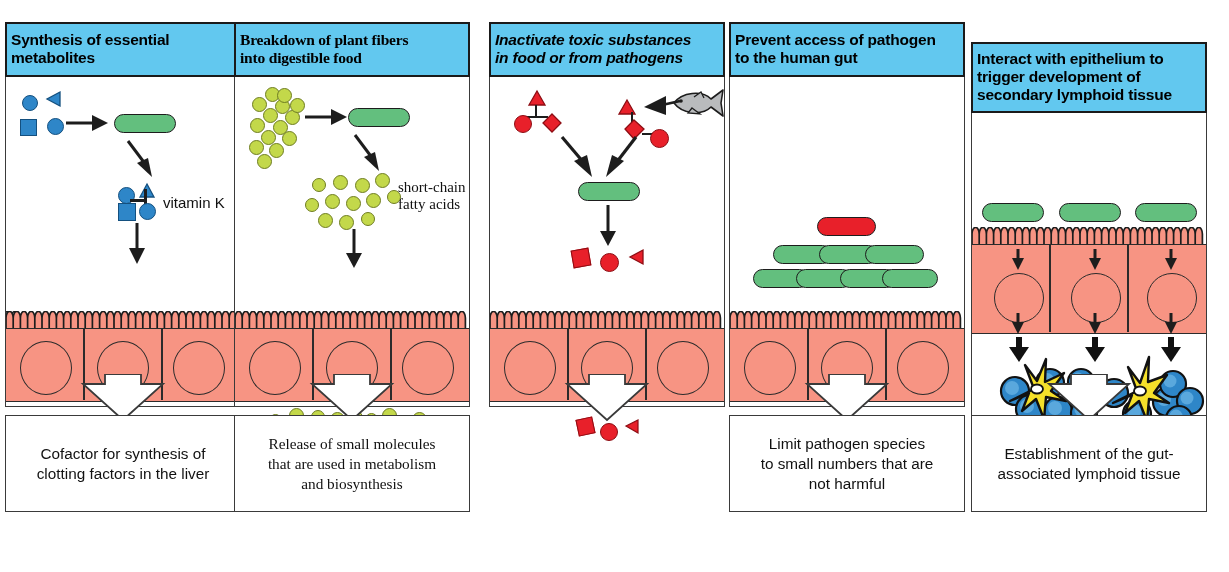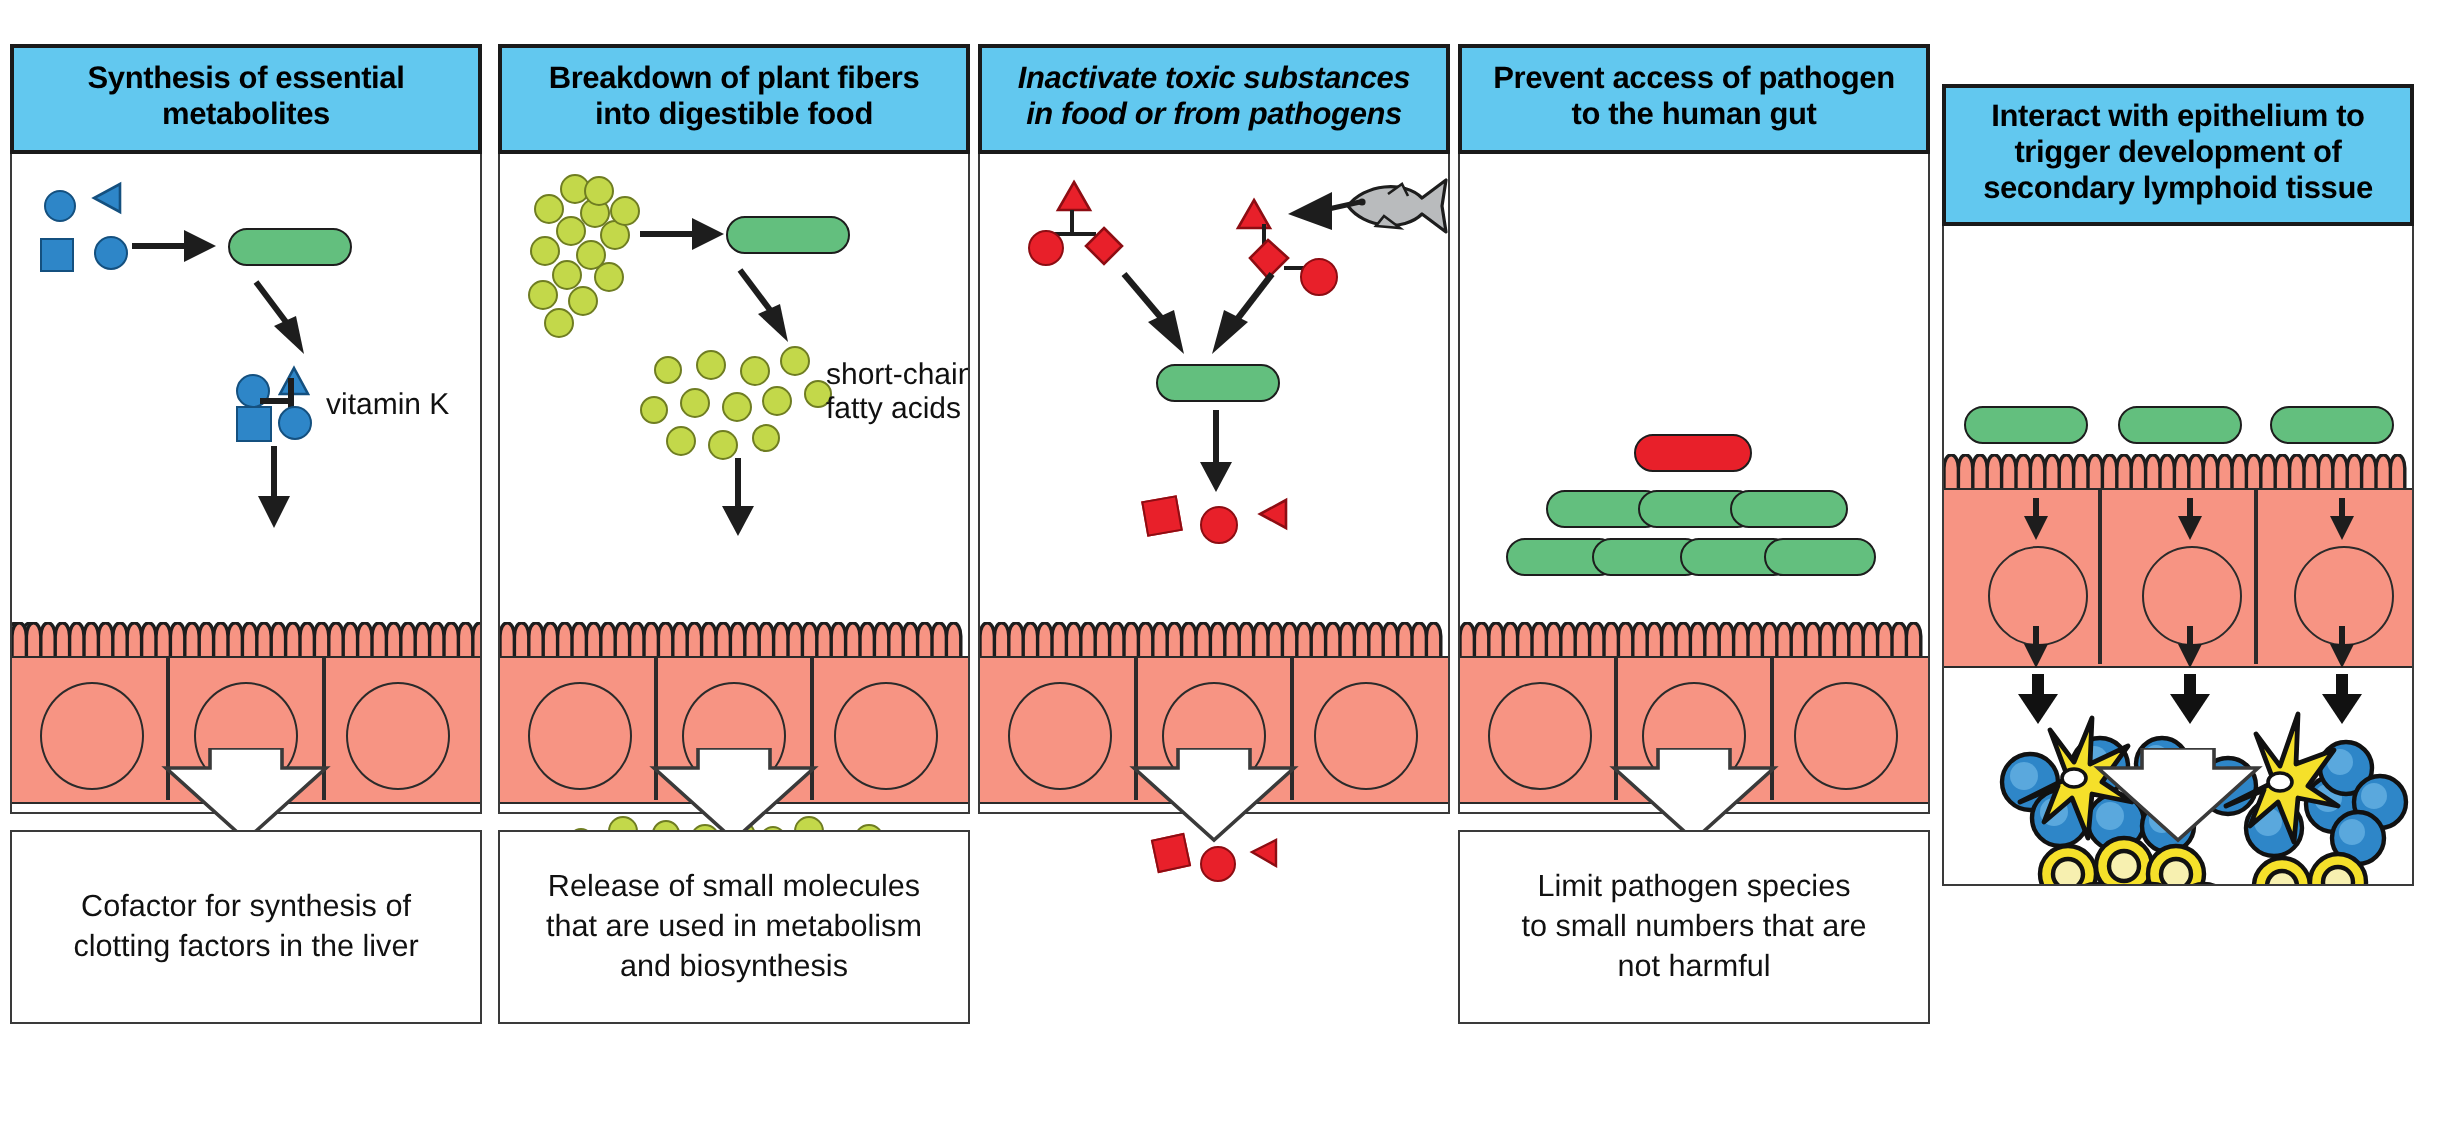--- a/index.html
+++ b/index.html
@@ -1,24 +1,24 @@
 <!DOCTYPE html>
 <html><head>
 <meta charset="utf-8">
 <style>
   html,body{margin:0;padding:0;background:#ffffff;}
   body{width:1229px;height:572px;overflow:hidden;font-family:"Liberation Sans",sans-serif;}
   .board{position:relative;width:1229px;height:572px;}
 
   .panel{position:absolute;top:22px;width:236px;}
-  .p1{left:5px;}  .p2{left:249px;}  .p3{left:489px;font-style:italic;}  .p4{left:729px;}  .p5{left:971px;width:236px;}
+  .p1{left:5px;}  .p2{left:234px;font-family:Liberation Serif, serif;}  .p3{left:489px;font-style:italic;}  .p4{left:729px;}  .p5{left:971px;width:236px;}
 
   .hdr{
     box-sizing:border-box;width:100%;background:#62c8ef;border:2px solid #1a1a1a;
-    color:#000;font-weight:bold;font-size:15.5px;line-height:18px;text-align:center;
+    color:#000;font-weight:bold;font-size:15.5px;line-height:18px;text-align:left;
     padding:7px 4px 8px;letter-spacing:-0.2px;
   }
   .p5 .hdr{padding:6px 4px 7px;}
 
   .stage{
     box-sizing:border-box;width:100%;height:330px;background:#fff;
     border:1.6px solid #3a3a3a;border-top:none;position:relative;overflow:hidden;
   }
   .p5 .stage{height:330px;}
   .epi-body{position:absolute;left:0;width:100%;background:#f79483;border-top:1.5px solid #2b2b2b;border-bottom:1.6px solid #2b2b2b;}
@@ -490,15 +490,19 @@
             <circle cx="44" cy="36" r="7.5" fill="#f7f0b0"></circle>
           <circle cx="68" cy="32" r="14" fill="#f5e02a"></circle>
             <circle cx="68" cy="32" r="7.5" fill="#f7f0b0"></circle>
         </g>
       </svg>
     </div>
 
     <svg class="funnel" width="96" height="48" viewBox="0 0 96 48">
       <polygon points="30,0 66,0 66,10 88,10 48,46 8,10 30,10" fill="#ffffff" stroke="#3a3a3a" stroke-width="1.8"></polygon>
     </svg>
+    <div class="cap">
+        <span style="white-space:pre-line">Establishment of the gut-
+associated lymphoid tissue</span>
+      </div>
   </div>
 
 </div>
 
 </body></html>

